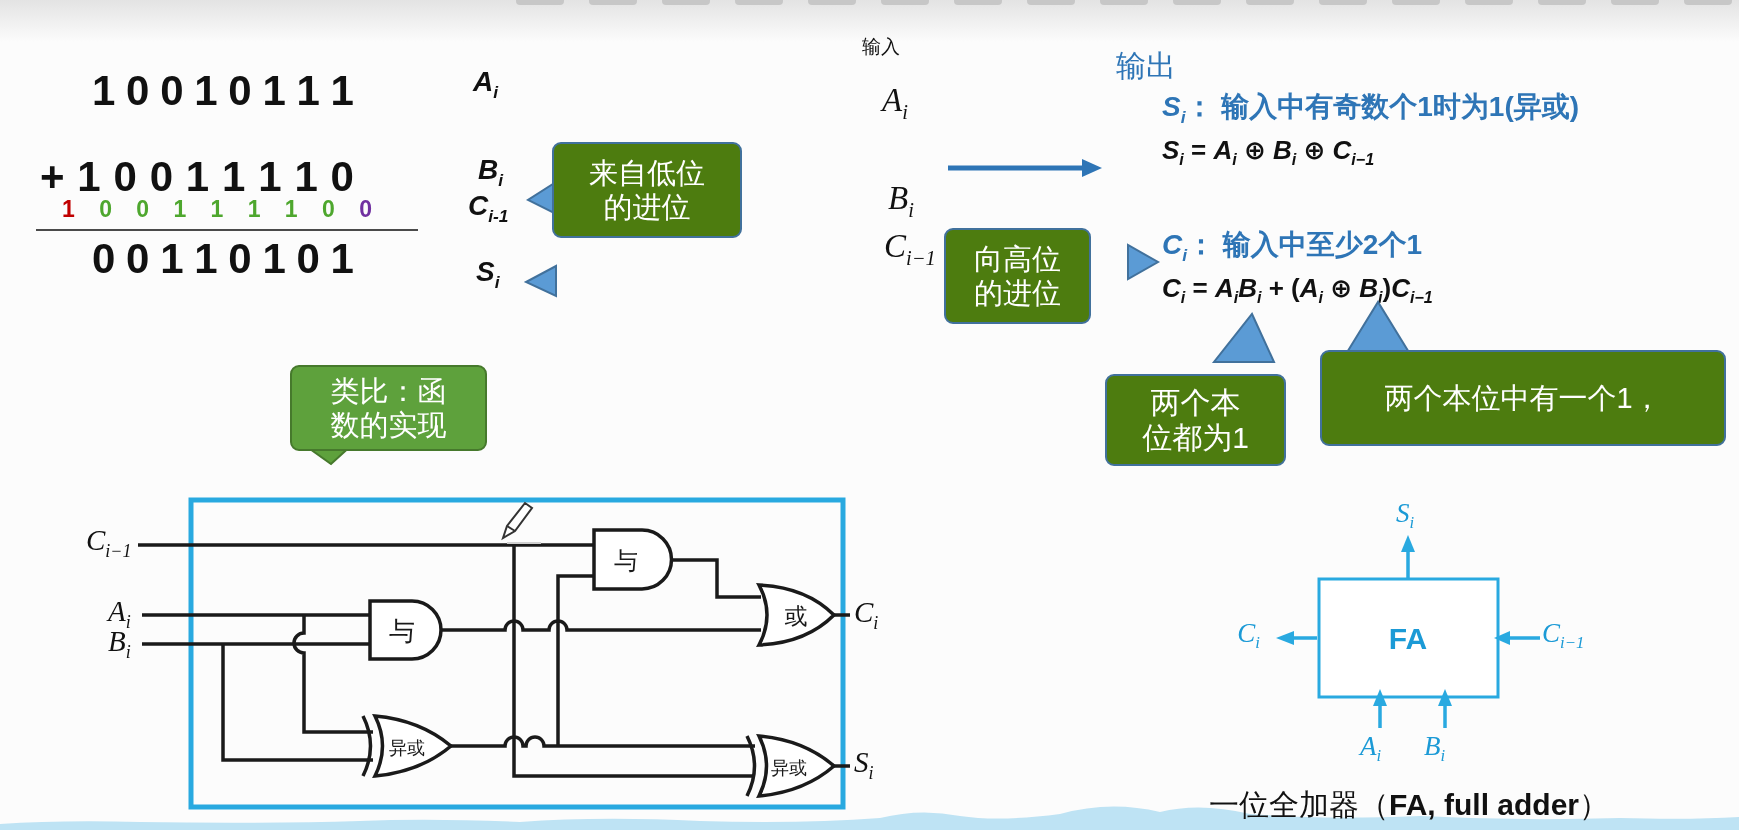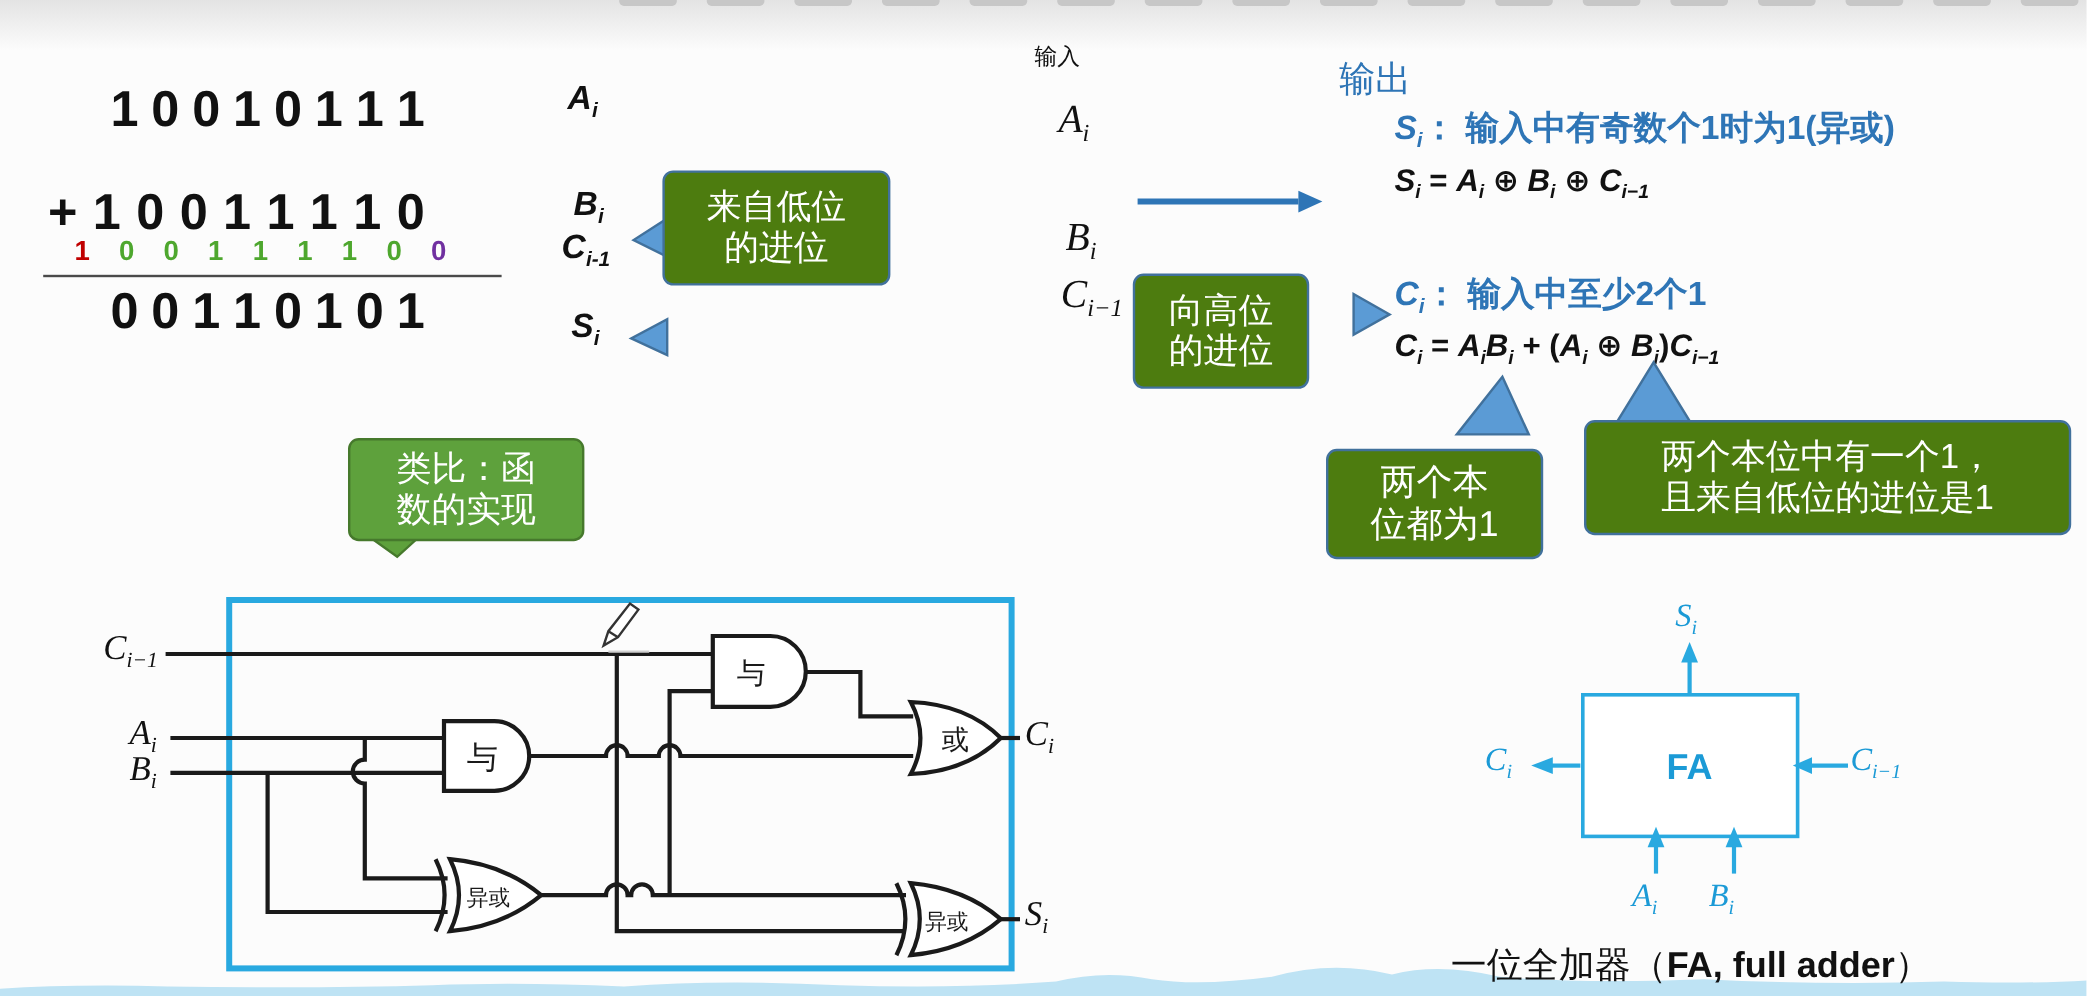--- a/index.html
+++ b/index.html
@@ -143,21 +143,20 @@
   <div class="co" style="left:944px;top:228px;width:143px;height:92px;">
     <span>向高位</span>
     <span>的进位</span>
   </div>
   <div class="co" style="left:1105px;top:374px;width:177px;height:88px;font-size:30px;">
     <span>两个本</span>
     <span>位都为1</span>
   </div>
   <div class="co" style="left:1320px;top:350px;width:402px;height:92px;">
     <span>两个本位中有一个1，</span>
-    <span>且来自低位的进位是1</span>
   </div>
 
   <div class="co co-green" style="left:290px;top:365px;width:193px;height:82px;">
     <span>类比：函</span>
     <span>数的实现</span>
   </div>
 
   <svg style="left:80px;top:480px;" width="820" height="350" viewBox="0 0 820 350">
     <rect x="111" y="20" width="652" height="307" fill="none" stroke="#29A9E0" stroke-width="5"></rect>
     <g stroke="#1a1a1a" stroke-width="3.5" fill="none">

